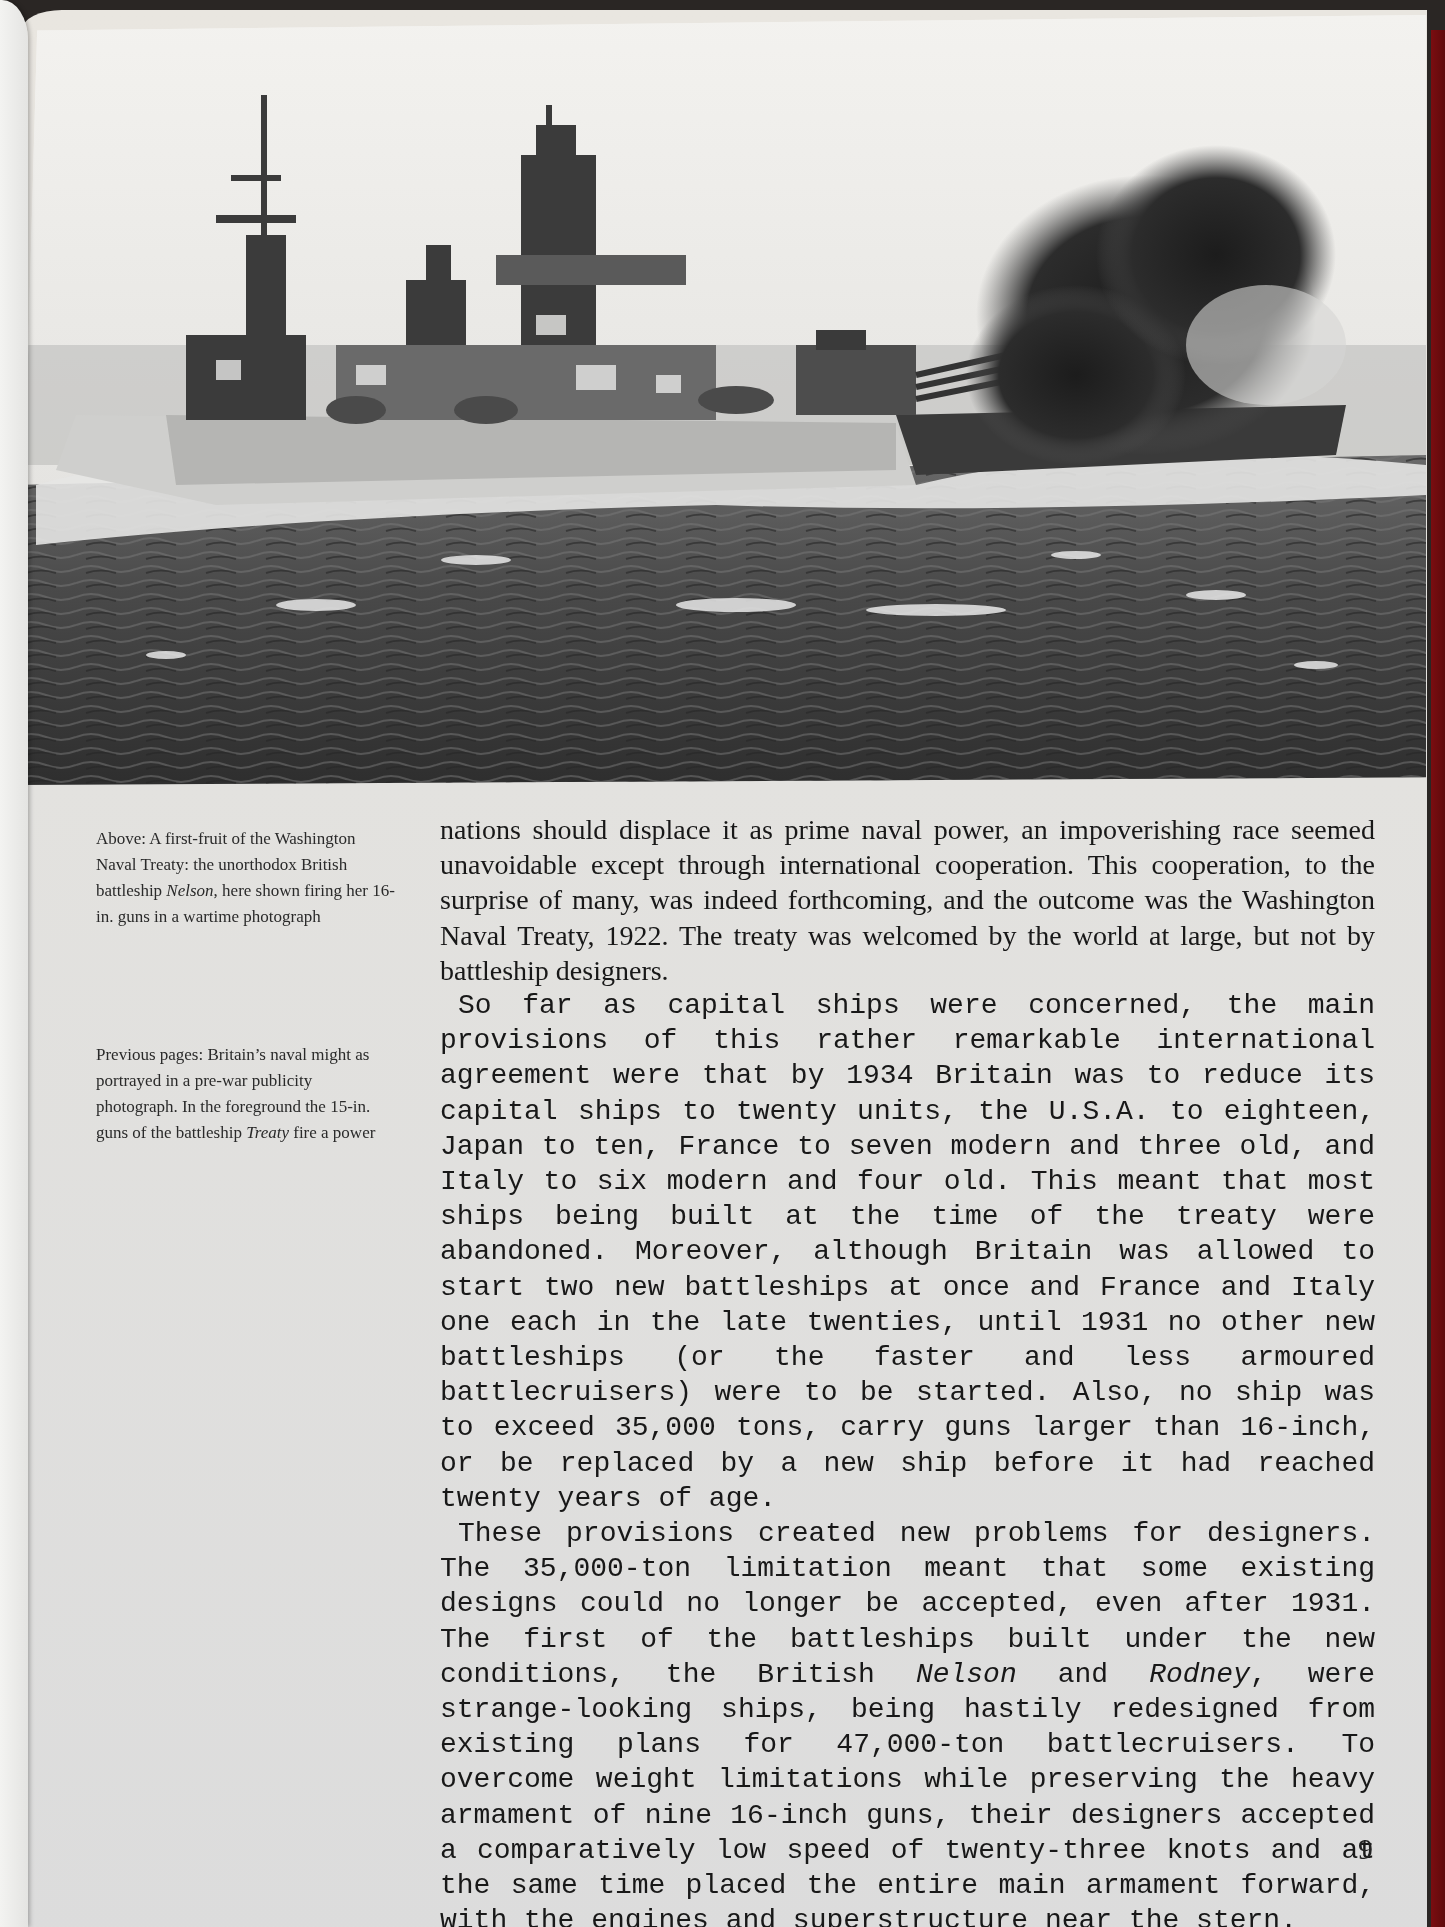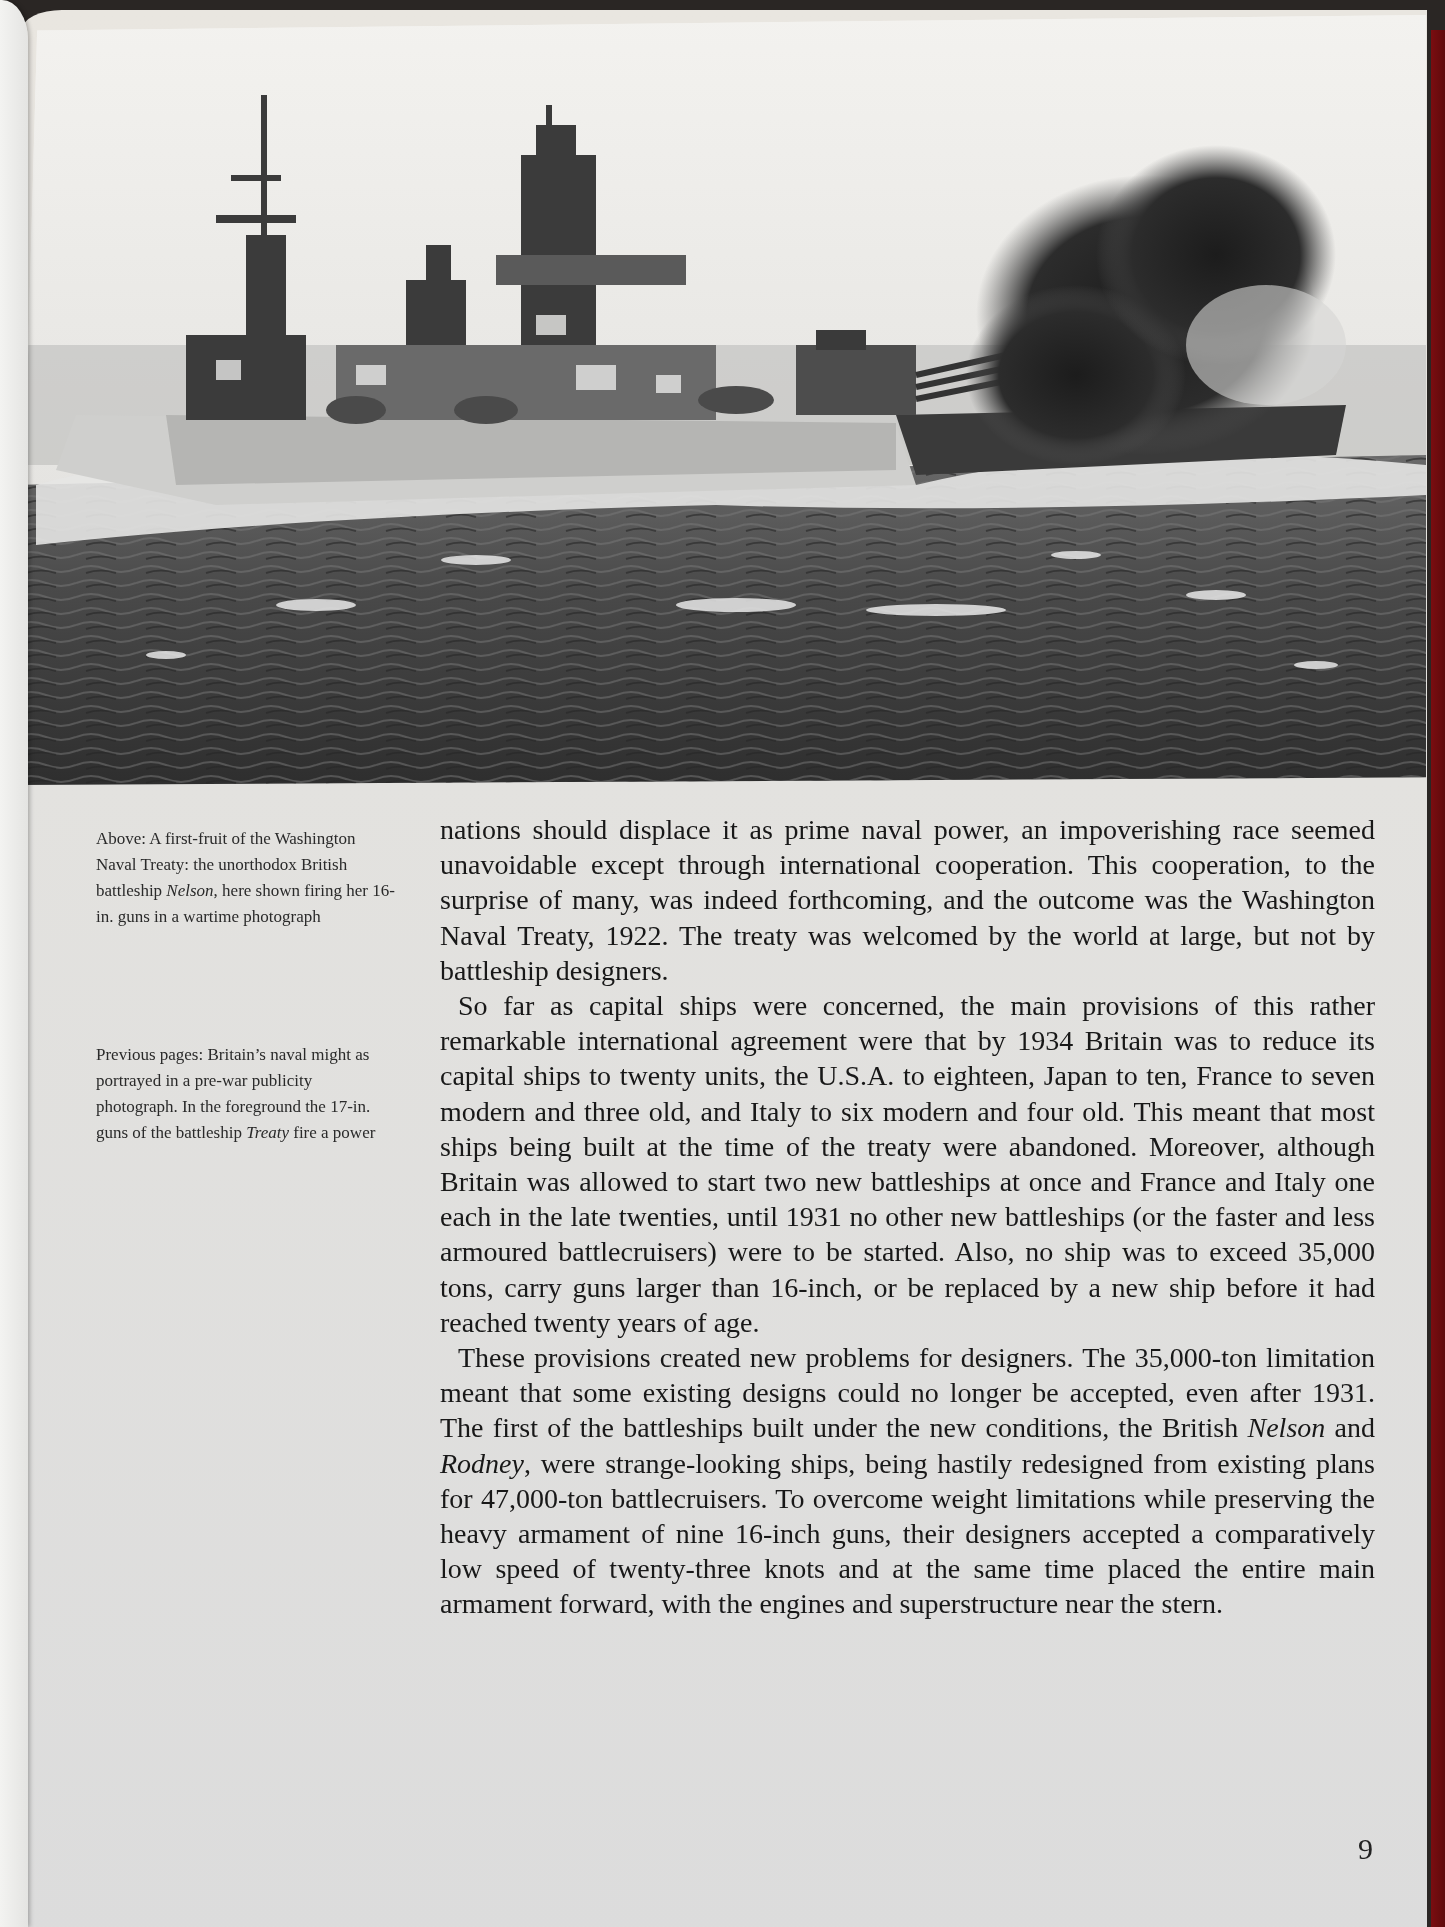--- a/index.html
+++ b/index.html
@@ -36,21 +36,21 @@
   }
   .caption em { font-style: italic; }
   .cap1 { top: 826px; }
   .cap2 { top: 1042px; }
   .body-text {
     position: absolute; left: 440px; top: 812px; width: 935px;
     font-size: 28px; line-height: 35.2px; color: #181818;
     text-align: justify;
   }
   .body-text p { margin: 0; }
-  .body-text p.indent { text-indent: 18px; }
+  .body-text p.indent { text-indent: 18px; font-family: Liberation Mono, monospace; }
   .body-text em { font-style: italic; }
   .page-number {
     position: absolute; left: 1358px; top: 1832px;
     font-size: 30px; color: #222;
   }
 </style>
 </head>
 <body>
 
 <div class="red-edge"></div>
@@ -148,21 +148,21 @@
   </svg>
 </div>
 
 <div class="left-leaf"></div>
 
 <div class="caption cap1">
   <span>Above: A first-fruit of the Washington Naval Treaty: the unorthodox British battleship </span><em>Nelson</em><span>, here shown firing her 16-in. guns in a wartime photograph</span>
 </div>
 
 <div class="caption cap2">
-  <span>Previous pages: Britain’s naval might as portrayed in a pre-war publicity photograph. In the foreground the 17-in. guns of the battleship </span><em>Treaty</em><span> fire a power</span>
+  <span>Previous pages: Britain’s naval might as portrayed in a pre-war publicity photograph. In the foreground the 15-in. guns of the battleship </span><em>Treaty</em><span> fire a power</span>
 </div>
 
 <div class="body-text">
   <p>
     <span>nations should displace it as prime naval power, an impoverishing race seemed unavoidable except through international cooperation. This cooperation, to the surprise of many, was indeed forthcoming, and the outcome was the Washington Naval Treaty, 1922. The treaty was welcomed by the world at large, but not by battleship designers.</span>
   </p>
   <p class="indent">
     <span>So far as capital ships were concerned, the main provisions of this rather remarkable international agreement were that by 1934 Britain was to reduce its capital ships to twenty units, the U.S.A. to eighteen, Japan to ten, France to seven modern and three old, and Italy to six modern and four old. This meant that most ships being built at the time of the treaty were abandoned. Moreover, although Britain was allowed to start two new battleships at once and France and Italy one each in the late twenties, until 1931 no other new battleships (or the faster and less armoured battlecruisers) were to be started. Also, no ship was to exceed 35,000 tons, carry guns larger than 16-inch, or be replaced by a new ship before it had reached twenty years of age.</span>
   </p>
   <p class="indent">

